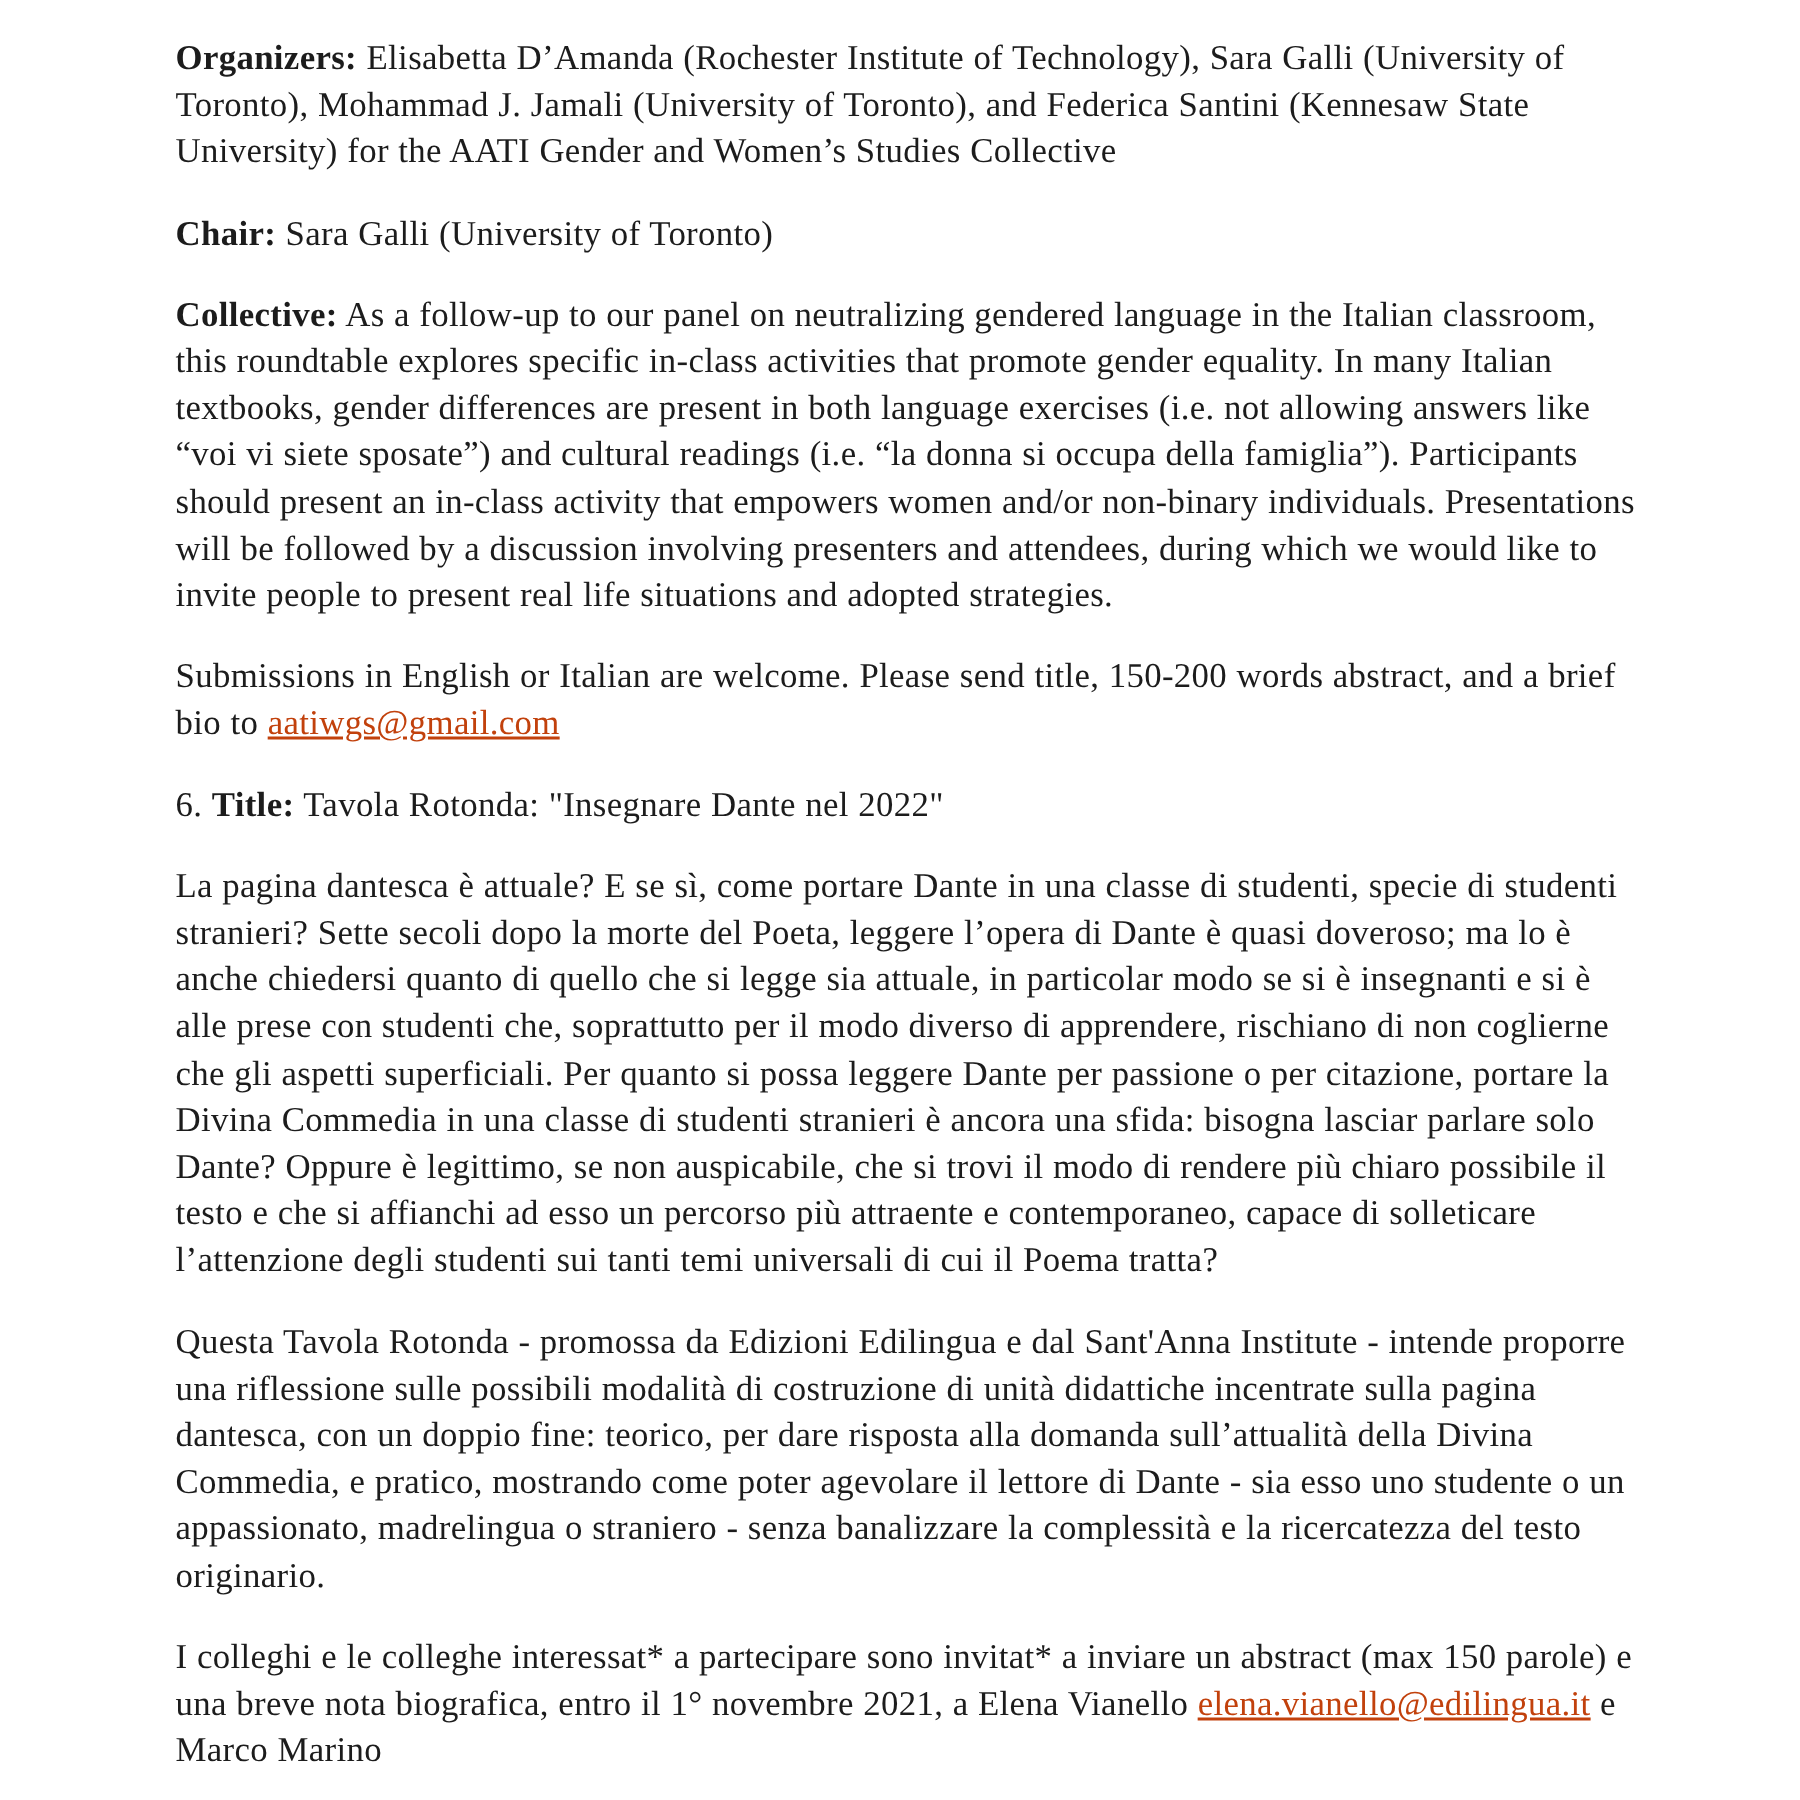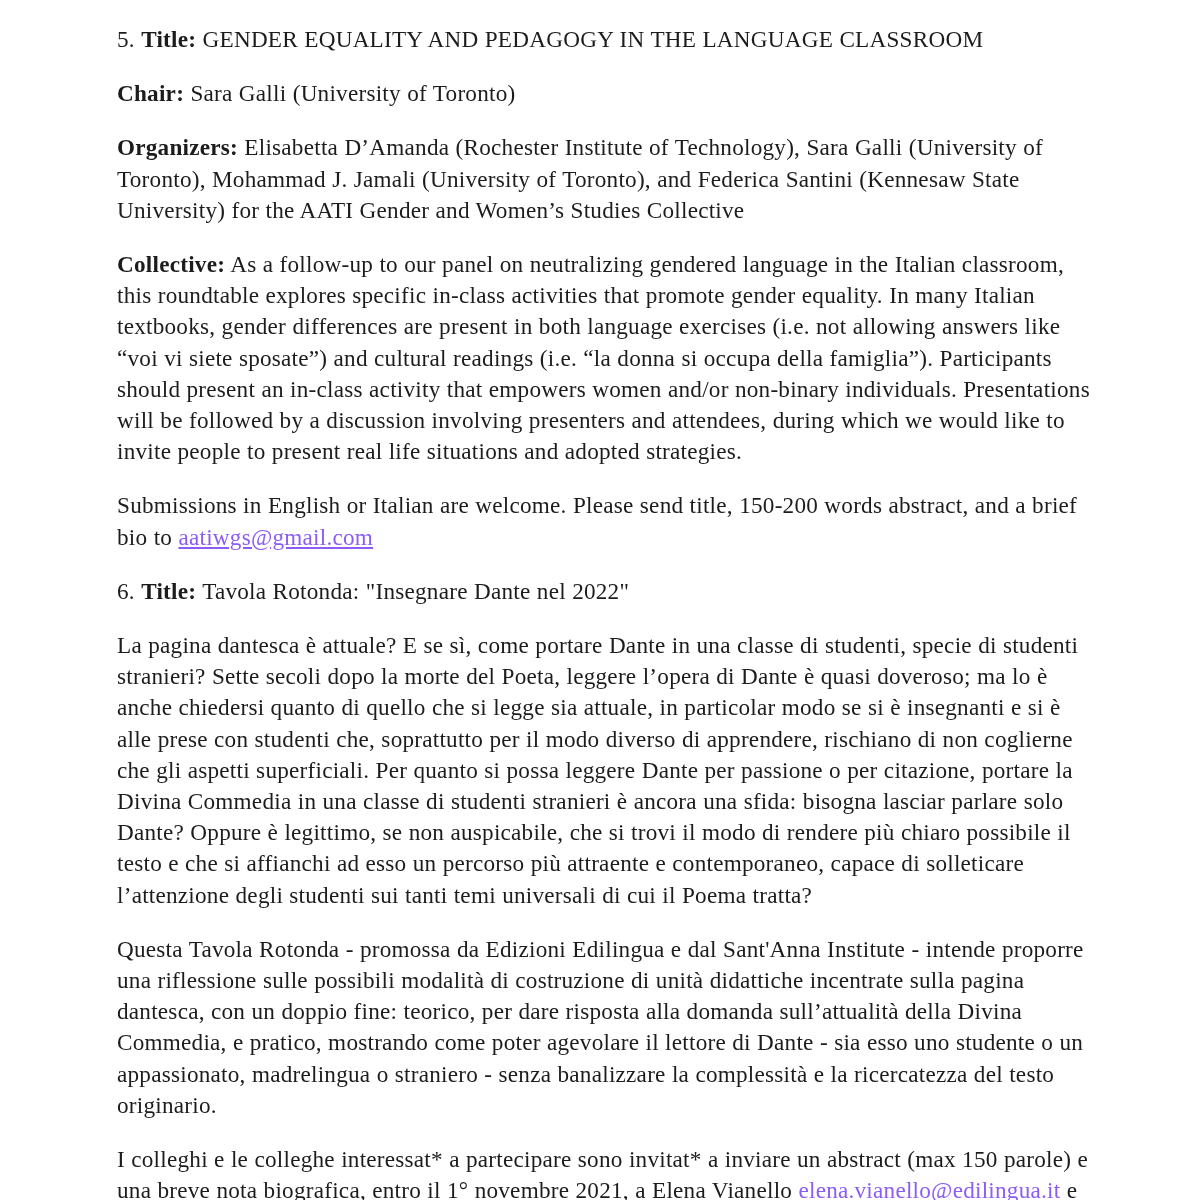--- a/index.html
+++ b/index.html
@@ -32,48 +32,43 @@
     letter-spacing: 0.01em;
     word-spacing: 0.012em;
   }
   .lbl {
     font-weight: bold;
   }
   .num {
     font-weight: normal;
   }
   a.mail {
-    color: #8b5cf6;
+    color: #c2410c;
     text-decoration: underline;
     text-underline-offset: 1.5px;
     cursor: pointer;
   }
   .title-caps {
     font-variant: normal;
   }
 </style>
 </head>
 <body>
 
 <div class="page">
 
+
   <p class="block">
-    <span class="num">5.</span>
-    <span class="lbl">Title:</span>
-    <span class="title-caps">GENDER EQUALITY AND PEDAGOGY IN THE LANGUAGE CLASSROOM</span>
+    <span class="lbl">Organizers:</span>
+    <span>Elisabetta D’Amanda (Rochester Institute of Technology), Sara Galli (University of Toronto), Mohammad J. Jamali (University of Toronto), and Federica Santini (Kennesaw State University) for the AATI Gender and Women’s Studies Collective</span>
   </p>
 
   <p class="block">
     <span class="lbl">Chair:</span>
     <span>Sara Galli (University of Toronto)</span>
-  </p>
-
-  <p class="block">
-    <span class="lbl">Organizers:</span>
-    <span>Elisabetta D’Amanda (Rochester Institute of Technology), Sara Galli (University of Toronto), Mohammad J. Jamali (University of Toronto), and Federica Santini (Kennesaw State University) for the AATI Gender and Women’s Studies Collective</span>
   </p>
 
   <p class="block">
     <span class="lbl">Collective:</span>
     <span>As a follow-up to our panel on neutralizing gendered language in the Italian classroom, this roundtable explores specific in-class activities that promote gender equality. In many Italian textbooks, gender differences are present in both language exercises (i.e. not allowing answers like “voi vi siete sposate”) and cultural readings (i.e. “la donna si occupa della famiglia”). Participants should present an in-class activity that empowers women and/or non-binary individuals. Presentations will be followed by a discussion involving presenters and attendees, during which we would like to invite people to present real life situations and adopted strategies.</span>
   </p>
 
   <p class="block">
     <span>Submissions in English or Italian are welcome. Please send title, 150-200 words abstract, and a brief bio to </span><a class="mail" href="#">aatiwgs@gmail.com</a>
   </p>

